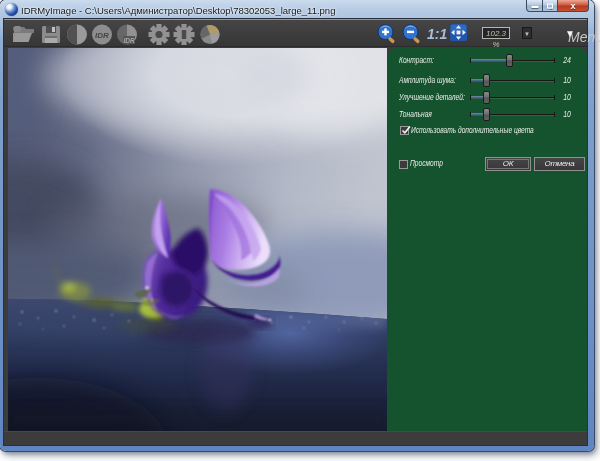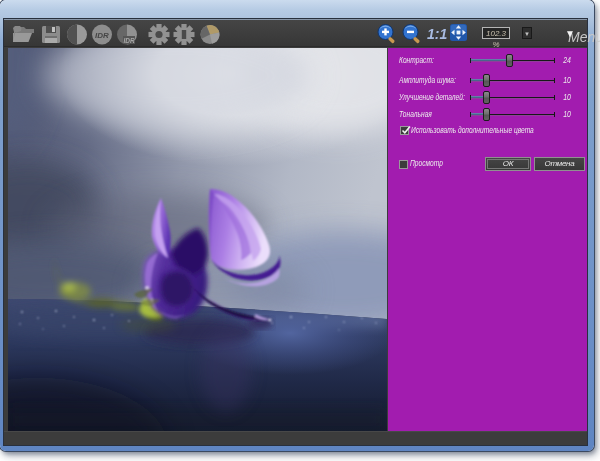--- a/index.html
+++ b/index.html
@@ -27,39 +27,54 @@
 .wb.max .glyph { width:6px; height:5px; border:1.5px solid #fff; background:transparent; box-shadow:0 1px 1px rgba(0,0,0,.4); top:6px;}
 .wb.close .glyph { font-size:9px; line-height:9px; text-shadow:0 1px 1px rgba(0,0,0,.5); top:6px; }
 
 #client { position:absolute; left:4px; top:19px; width:583px; height:426px; background:#3c3c3c; box-shadow:inset 0 1px 0 #8896a8, 0 0 0 1px #28303e;font-style:italic; }
 
 #toolbar { position:absolute; left:0; top:1px; width:100%; height:27px; background:linear-gradient(180deg,#454545 0%,#3d3d3d 55%,#373737 100%); border-bottom:1px solid #2c2c2c; }
 .ticon { position:absolute; top:3px; }
 
 #photo { position:absolute; left:4px; top:29px; width:379px; height:383px; }
 
-#panel { position:absolute; left:384px; top:29px; right:0; bottom:0; background:#a21caf; color:#ececec; font-size:8.5px; }
+#panel { position:absolute; left:384px; top:29px; right:0; bottom:0; background:#14532d; color:#ececec; font-size:8.5px;border-radius:8px; }
 .row { position:absolute; left:11px; white-space:nowrap; line-height:9px; transform:scaleX(0.78); transform-origin:0 50%; }
 .slider { position:absolute; left:82px; width:85px; height:13px; }
 .slider .track { position:absolute; left:0; right:0; top:6px; height:1px; background:#181818; box-shadow:0 1px 0 rgba(120,120,120,.35); }
 .slider .fill { position:absolute; left:0; top:5px; height:2px; background:linear-gradient(180deg,#6e8cb6,#3f587e); }
 .slider .cap { position:absolute; width:1px; height:5px; top:4px; background:#161616; }
 .slider .thumb { position:absolute; top:0px; width:7px; height:13px; border:1px solid #1c1c1c; border-radius:2px;
   background:linear-gradient(180deg,#8a8a8a 0%,#6f6f6f 45%,#565656 55%,#636363 100%); }
 .val { position:absolute; left:153px; width:30px; text-align:right; line-height:9px; transform:scaleX(0.82); transform-origin:100% 50%; }
 .cb { position:absolute; width:9px; height:9px; border:1px solid #9a9a9a; background:#3c3c3c; }
 .btn { position:absolute; height:14px; border:1px solid #909090; background:linear-gradient(180deg,#454545,#383838); color:#e8e8e8; font-size:8px; letter-spacing:-0.3px; text-align:center; line-height:12px; }
 .btn.ok .inner { position:absolute; left:1px; top:1px; right:1px; bottom:1px; border:1px solid #777; }
 
 #status { position:absolute; left:0; bottom:0; width:100%; height:14px; background:#3c3c3c; border-top:1px solid #484848; }
 </style>
 </head>
 <body>
 <div id="stage">
  <div id="win">
+  <div id="titlebar">
+    <div id="appicon"></div>
+    <div id="titletext">IDRMyImage - C:\Users\Администратор\Desktop\78302053_large_11.png</div>
+    <div id="winbtns">
+      <div class="wb min">
+            <div class="glyph"></div>
+          </div>
+      <div class="wb max">
+            <div class="glyph"></div>
+          </div>
+      <div class="wb close">
+            <div class="glyph">x</div>
+          </div>
+    </div>
+  </div>
   <div id="client">
     <div id="toolbar">
       <svg class="ticon" style="left:7px" width="220" height="22" viewBox="0 0 220 22">
         <g fill="#8f8f8f">
 
           <path d="M5 4 l8 0 2 2 8 0 0 4 -18 0 z" fill="#7a7a7a"></path>
           <path d="M2 10 l19 0 -3.5 9 -15.5 0 z" fill="#999999"></path>
           <path d="M2 19 l1 -10 -1 -4 2 -2 5 0 1.5 2 -0.5 3 -6 2 z" fill="#888888"></path>
 
           <rect x="31" y="3" width="18" height="17" rx="1.5" fill="#8c8c8c"></rect>

